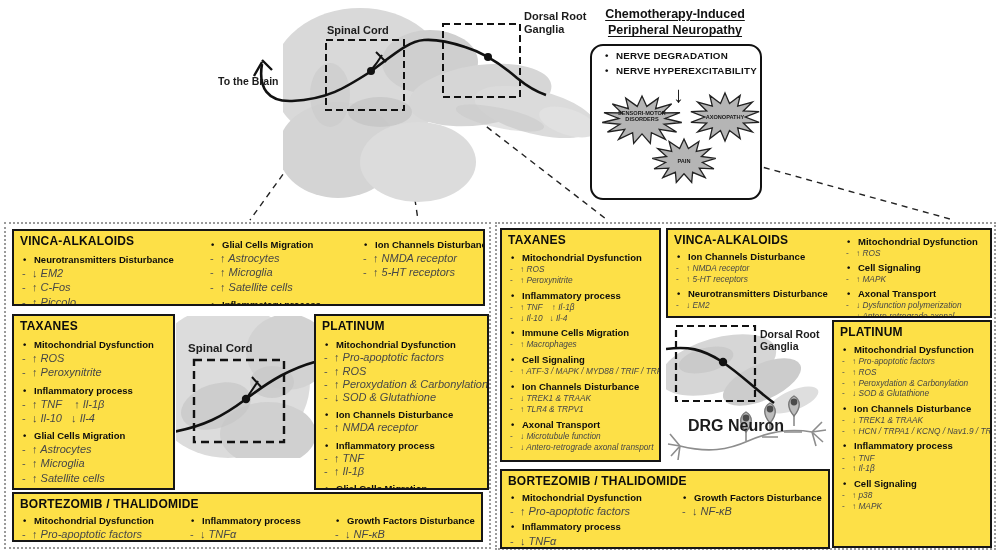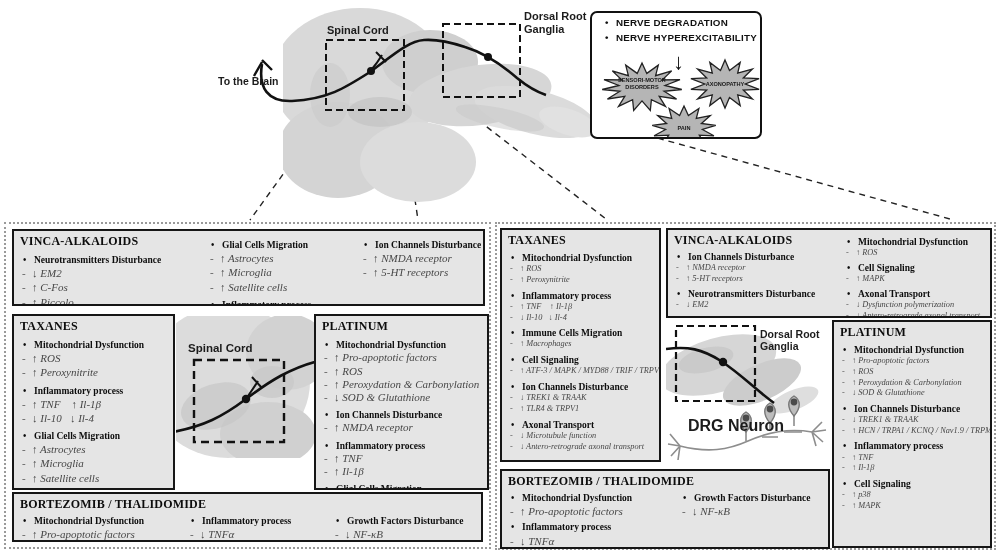--- a/index.html
+++ b/index.html
@@ -14,39 +14,39 @@
   
   #connectors { position:absolute; left:0; top:0; z-index:0; pointer-events:none; }
   #anatomy-top { left:180px; top:0; width:420px; height:214px; z-index:1; }
   .anat-label { position:absolute; font-weight:bold; color:#1c1c1c; }
 
   
   #cipn { left:584px; top:6px; width:182px; z-index:2; }
   #cipn-title { text-align:center; font-weight:bold; font-size:12.5px; line-height:1.3; }
   #cipn-title span { text-decoration:underline; text-underline-offset:2px; }
   #cipn-box {
-    position:relative; margin:5px 2px 0 6px; width:172px; height:128px;
-    border:2.5px solid #111; border-radius:7px; background:#fff; overflow:hidden;
+    position:relative; margin:5px 2px 0 6px; width:172px; height:156px;
+    border:2.5px solid #111; border-radius:13px; background:#fff; overflow:hidden;
   }
   .cipn-bullet { position:relative; font-weight:bold; font-size:9.8px; letter-spacing:.2px;
     text-align:left; padding-left:24px; margin-top:4px; }
   .cipn-bullet::before { content:"•"; position:absolute; left:13px; }
   #cipn-arrow { position:absolute; left:81px; top:38px; font-size:22px; font-weight:bold; line-height:1; }
   #cipn-stars { position:absolute; left:0; top:0; }
   .star-label { position:absolute; font-weight:bold; font-size:5.6px; line-height:1.2;
     text-align:center; color:#1a1a1a; }
 
   
   .panel { position:absolute; border:2px dotted #9a9a9a; background:#fff; z-index:1; }
   #panel-left  { left:4px;  top:222px; width:487px; height:327px; }
   #panel-right { left:495px; top:222px; width:501px; height:328px; }
 
   .box {
-    position:absolute; background:#e5e5e5; border:2.5px solid #161616;
-    padding:3px 18px 2px 6px; overflow:hidden;font-family:Liberation Serif, serif;
+    position:absolute; background:#fde047; border:2.5px solid #161616;
+    padding:3px 18px 2px 6px; overflow:hidden;
   }
   .box-title { font-weight:bold; font-size:12px; letter-spacing:.2px; line-height:1.25; color:#0d0d0d; }
   .cols { display:flex; align-items:flex-start; }
   .col { flex:0 0 auto; }
   .gh { position:relative; font-weight:bold; font-size:9.5px; line-height:1.3;
         padding-left:14px; margin-top:5px; white-space:nowrap; color:#0d0d0d; }
   .gh::before { content:"•"; position:absolute; left:3px; }
   .it { position:relative; font-style:italic; font-size:11px; line-height:1.28;
         color:#474747; padding-left:12px; }
   .it::before { content:"-"; position:absolute; left:2px; font-style:normal; color:#555; }
@@ -133,20 +133,24 @@
     </svg>
     <div class="anat-label" style="left:38px; top:30px; font-size:10.5px;margin-top:45px;">To the Brain</div>
     <div class="anat-label" style="left:147px; top:24px; font-size:11px;">Spinal Cord</div>
     <div class="anat-label" style="left:344px; top:10px; font-size:11px; line-height:1.15;">
       <div>Dorsal Root</div>
       <div>Ganglia</div>
     </div>
   </div>
 
   <div id="cipn" class="abs">
+    <div id="cipn-title">
+      <div><span>Chemotherapy-Induced</span></div>
+      <div><span>Peripheral Neuropathy</span></div>
+    </div>
     <div id="cipn-box">
       <div class="cipn-bullet">NERVE DEGRADATION</div>
       <div class="cipn-bullet">NERVE HYPEREXCITABILITY</div>
       <div id="cipn-arrow">↓</div>
       <svg id="cipn-stars" width="172" height="140" viewBox="0 0 172 140">
         <polygon fill="#b5b5b5" stroke="#222" stroke-width="1.3" points="50.0,50.0 54.8,60.4 66.3,52.1 63.6,62.7 79.7,57.9 70.1,67.0 88.0,66.6 73.1,72.5 89.8,76.5 72.1,78.3 84.6,86.0 67.2,83.3 73.5,93.4 59.4,86.7 58.3,97.5 50.0,87.9 41.7,97.5 40.6,86.7 26.5,93.4 32.8,83.3 15.4,86.0 27.9,78.3 10.2,76.5 26.9,72.5 12.0,66.6 29.9,67.0 20.3,57.9 36.4,62.7 33.7,52.1 45.2,60.4"></polygon>
         <polygon fill="#b5b5b5" stroke="#222" stroke-width="1.3" points="133.0,47.0 137.5,57.4 148.2,49.4 145.7,60.1 160.4,56.0 151.3,65.0 167.1,65.7 153.3,71.0 167.1,76.3 151.3,77.0 160.4,86.0 145.7,81.9 148.2,92.6 137.5,84.6 133.0,95.0 128.5,84.6 117.8,92.6 120.3,81.9 105.6,86.0 114.7,77.0 98.9,76.3 112.7,71.0 98.9,65.7 114.7,65.0 105.6,56.0 120.3,60.1 117.8,49.4 128.5,57.4"></polygon>
         <polygon fill="#b5b5b5" stroke="#222" stroke-width="1.3" points="92.0,93.0 96.4,102.6 106.9,95.5 104.3,105.4 118.3,102.5 109.4,110.5 123.8,112.3 110.4,116.5 121.9,122.8 107.3,122.2 113.2,131.5 100.6,126.3 99.7,136.4 92.0,127.8 84.3,136.4 83.4,126.3 70.8,131.5 76.7,122.2 62.1,122.8 73.6,116.5 60.2,112.3 74.6,110.5 65.7,102.5 79.7,105.4 77.1,95.5 87.6,102.6"></polygon>
       </svg>
       <span class="star-label" style="left:26px; top:64px; width:48px;">SENSORI-MOTOR DISORDERS</span>

